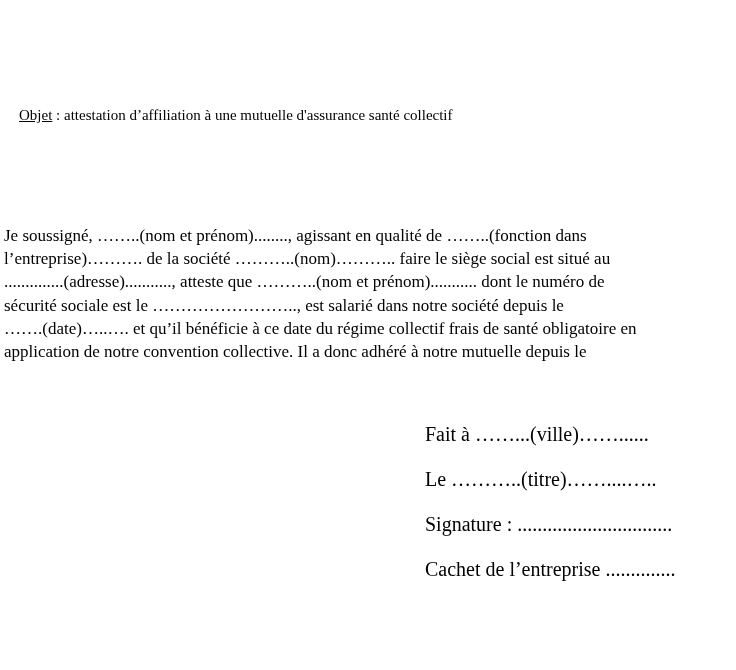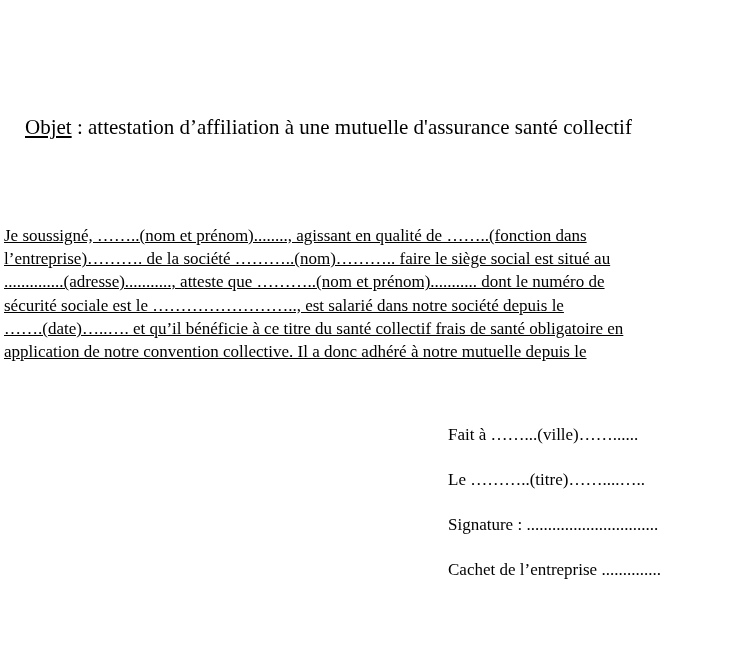--- a/index.html
+++ b/index.html
@@ -14,38 +14,38 @@
     color:var(--text-color);
     font-family:"Liberation Serif","DejaVu Serif",serif;
     position:relative;
     overflow:hidden;
   }
   .page{position:absolute;inset:0;}
   .subject{
     position:absolute;
     left:4px;
     top:90px;
-    font-size:21px;
+    font-size:15px;
     white-space:pre;
   }
   .subject .label{text-decoration:underline;}
   .body-par{
     position:absolute;
     left:4px;
     top:224px;
     width:732px;
     font-size:17px;
     line-height:23.2px;
   }
-  .body-line{white-space:nowrap;text-decoration:underline;}
+  .body-line{white-space:nowrap;}
   .closing{
     position:absolute;
-    left:448px;
+    left:425px;
     top:424px;
-    font-size:17px;
+    font-size:20px;
   }
   .closing-line{
     height:45px;
     line-height:21px;
     white-space:nowrap;
   }
 </style>
 </head>
 <body>
 
@@ -53,21 +53,21 @@
 
   <div class="subject">
     <span class="label">Objet</span><span> : </span><span>attestation d’affiliation à une mutuelle d'assurance santé collectif</span>
   </div>
 
   <div class="body-par">
     <div class="body-line">Je soussigné, ……..(nom et prénom)........, agissant en qualité de ……..(fonction dans</div>
     <div class="body-line">l’entreprise)………. de la société ………..(nom)……….. faire le siège social est situé au</div>
     <div class="body-line">..............(adresse)..........., atteste que ………..(nom et prénom)........... dont le numéro de</div>
     <div class="body-line">sécurité sociale est le …………………….., est salarié dans notre société depuis le</div>
-    <div class="body-line">…….(date)…..…. et qu’il bénéficie à ce titre du santé collectif frais de santé obligatoire en</div>
+    <div class="body-line">…….(date)…..…. et qu’il bénéficie à ce date du régime collectif frais de santé obligatoire en</div>
     <div class="body-line">application de notre convention collective. Il a donc adhéré à notre mutuelle depuis le</div>
   </div>
 
   <div class="closing">
     <div class="closing-line">Fait à ……...(ville)……......</div>
     <div class="closing-line">Le ………..(titre)……....…..</div>
     <div class="closing-line">Signature : ...............................</div>
     <div class="closing-line">Cachet de l’entreprise ..............</div>
   </div>
 

